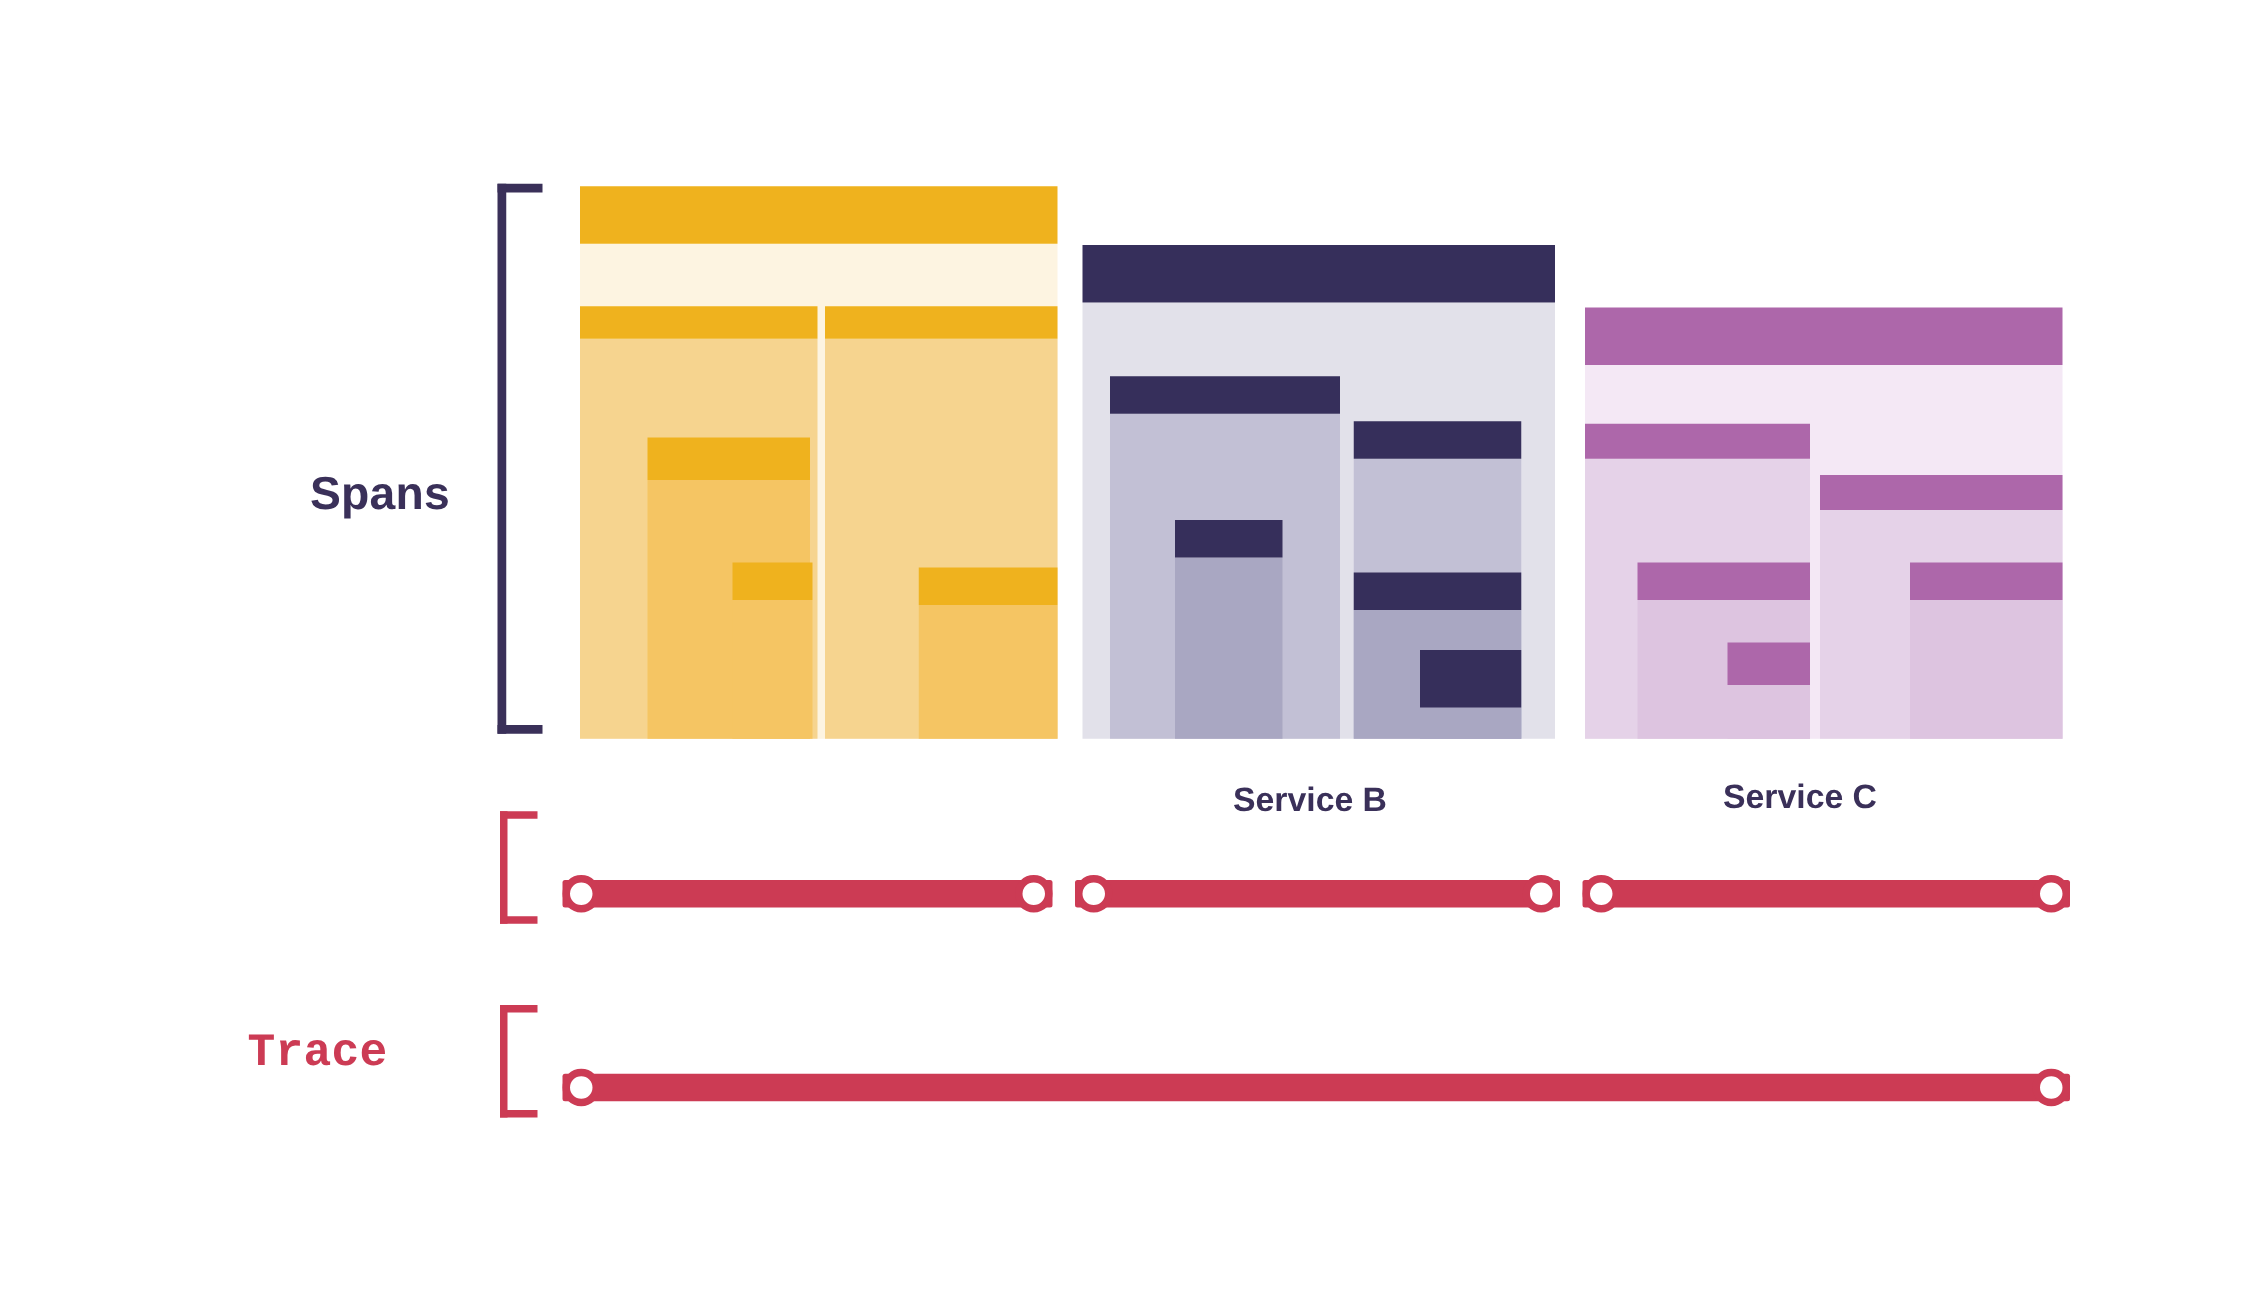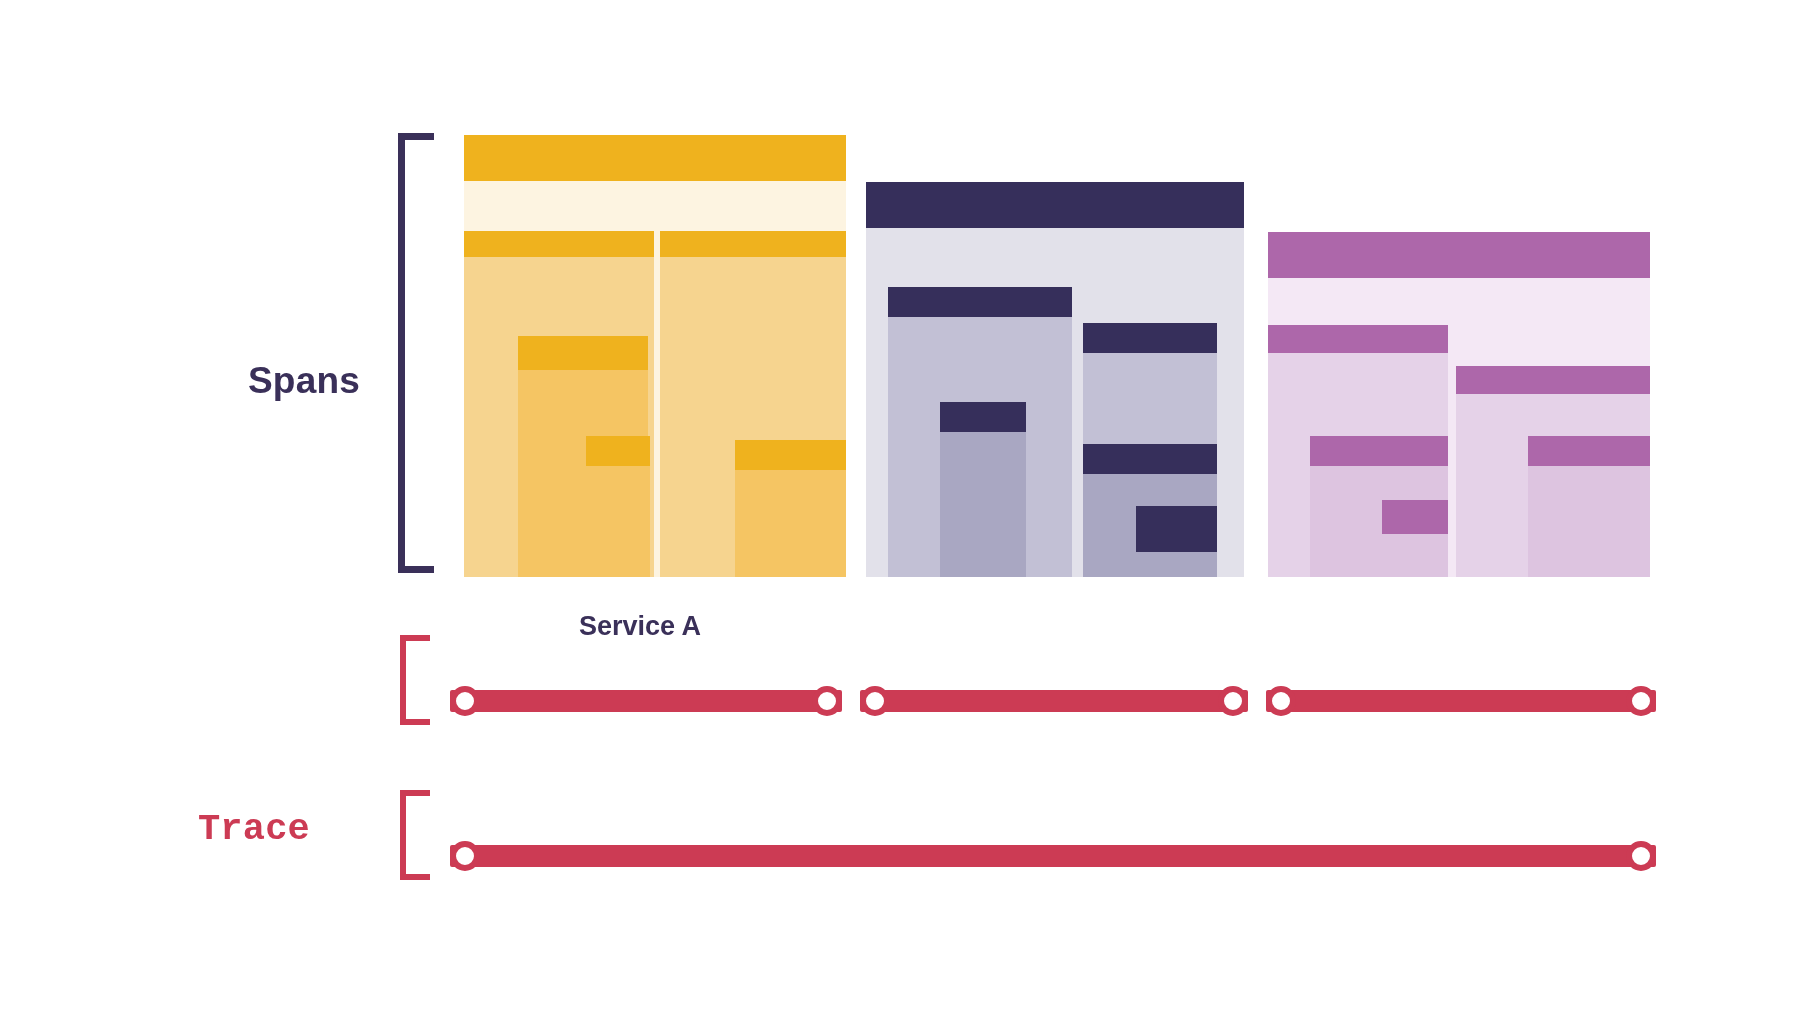--- a/index.html
+++ b/index.html
@@ -3,21 +3,21 @@
 <meta charset="utf-8">
 <style>
   html,body{margin:0;padding:0;}
   body{
     width:1800px;height:1031px;
     background:#ffffff;
     font-family:"Liberation Sans", sans-serif;
     overflow:hidden;
     position:relative;
   }
-  #stage{position:absolute;inset:0;}
+  #stage{position:absolute;inset:0;margin-top:14px;}
 
   
   .row-label{
     position:absolute;
     font-weight:700;
     letter-spacing:.2px;
     white-space:nowrap;
     text-align:right;
   }
   #lbl-spans{
@@ -111,21 +111,20 @@
         </div>
         <div class="span-block" style="left: 660px; top: 231px; width: 186px; height: 346px; z-index: 11;">
           <div class="span-body" style="top: 26px; bottom: 0px; background: rgb(246, 212, 143);"></div>
           <div class="span-head" style="height: 26px; background: rgb(239, 178, 30);"></div>
         </div>
         <div class="span-block" style="left: 735px; top: 440px; width: 111px; height: 137px; z-index: 12;">
           <div class="span-body" style="top: 30px; bottom: 0px; background: rgb(245, 197, 99);"></div>
           <div class="span-head" style="height: 30px; background: rgb(239, 178, 30);"></div>
         </div>
       </div>
-      <div class="svc-label" style="left: 520px; top: 611px; width: 240px;">Service A</div>
       <div class="service-group" style="position: absolute; left: 0px; top: 0px; width: 1800px; height: 600px;">
         <div class="span-block" style="left: 866px; top: 182px; width: 378px; height: 395px; z-index: 10;">
           <div class="span-body" style="top: 46px; bottom: 0px; background: rgb(226, 225, 234);"></div>
           <div class="span-head" style="height: 46px; background: rgb(54, 47, 91);"></div>
         </div>
         <div class="span-block" style="left: 888px; top: 287px; width: 184px; height: 290px; z-index: 11;">
           <div class="span-body" style="top: 30px; bottom: 0px; background: rgb(194, 192, 213);"></div>
           <div class="span-head" style="height: 30px; background: rgb(54, 47, 91);"></div>
         </div>
         <div class="span-block" style="left: 940px; top: 402px; width: 86px; height: 175px; z-index: 12;">
@@ -138,20 +137,21 @@
         </div>
         <div class="span-block" style="left: 1083px; top: 444px; width: 134px; height: 133px; z-index: 12;">
           <div class="span-body" style="top: 30px; bottom: 0px; background: rgb(169, 167, 194);"></div>
           <div class="span-head" style="height: 30px; background: rgb(54, 47, 91);"></div>
         </div>
         <div class="span-block" style="left: 1136px; top: 506px; width: 81px; height: 71px; z-index: 13;">
           <div class="span-body" style="top: 46px; bottom: 0px; background: rgb(169, 167, 194);"></div>
           <div class="span-head" style="height: 46px; background: rgb(54, 47, 91);"></div>
         </div>
       </div>
+      <div class="svc-label" style="left: 928px; top: 611px; width: 240px;">Service B</div>
       <div class="service-group" style="position: absolute; left: 0px; top: 0px; width: 1800px; height: 600px;">
         <div class="span-block" style="left: 1268px; top: 232px; width: 382px; height: 345px; z-index: 10;">
           <div class="span-body" style="top: 46px; bottom: 0px; background: rgb(244, 232, 245);"></div>
           <div class="span-head" style="height: 46px; background: rgb(173, 103, 170);"></div>
         </div>
         <div class="span-block" style="left: 1268px; top: 325px; width: 180px; height: 252px; z-index: 11;">
           <div class="span-body" style="top: 28px; bottom: 0px; background: rgb(229, 210, 232);"></div>
           <div class="span-head" style="height: 28px; background: rgb(173, 103, 170);"></div>
         </div>
         <div class="span-block" style="left: 1310px; top: 436px; width: 138px; height: 141px; z-index: 12;">
@@ -164,20 +164,21 @@
         </div>
         <div class="span-block" style="left: 1456px; top: 366px; width: 194px; height: 211px; z-index: 11;">
           <div class="span-body" style="top: 28px; bottom: 0px; background: rgb(229, 210, 232);"></div>
           <div class="span-head" style="height: 28px; background: rgb(173, 103, 170);"></div>
         </div>
         <div class="span-block" style="left: 1528px; top: 436px; width: 122px; height: 141px; z-index: 12;">
           <div class="span-body" style="top: 30px; bottom: 0px; background: rgb(221, 196, 224);"></div>
           <div class="span-head" style="height: 30px; background: rgb(173, 103, 170);"></div>
         </div>
       </div>
+      <div class="svc-label" style="left: 1320px; top: 608px; width: 240px;">Service C</div>
     </div>
 
   <div id="tx-area" style="position: absolute; left: 0px; top: 690px; width: 1800px; height: 40px;">
       <div class="tl-bar" style="left: 450px; width: 392px;"></div>
       <div class="tl-dot" style="left: 450px;"></div>
       <div class="tl-dot" style="left: 812px;"></div>
       <div class="tl-bar" style="left: 860px; width: 388px;"></div>
       <div class="tl-dot" style="left: 860px;"></div>
       <div class="tl-dot" style="left: 1218px;"></div>
       <div class="tl-bar" style="left: 1266px; width: 390px;"></div>

